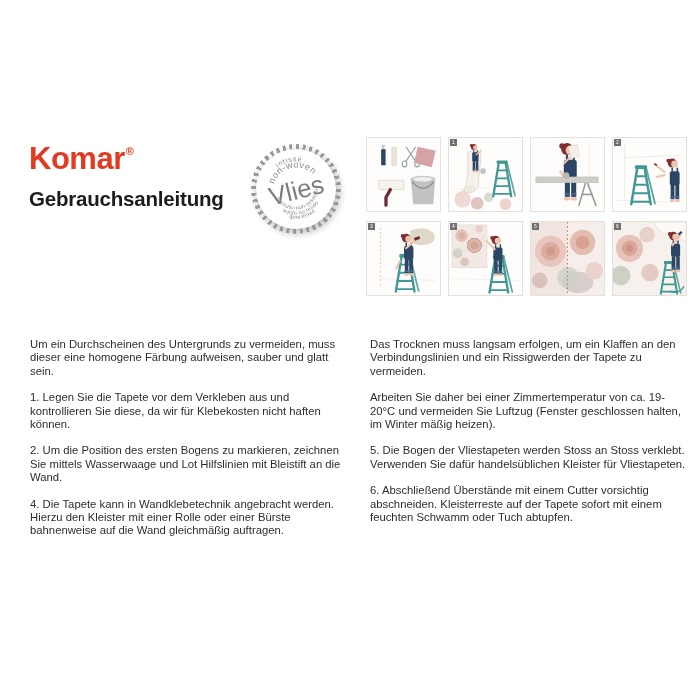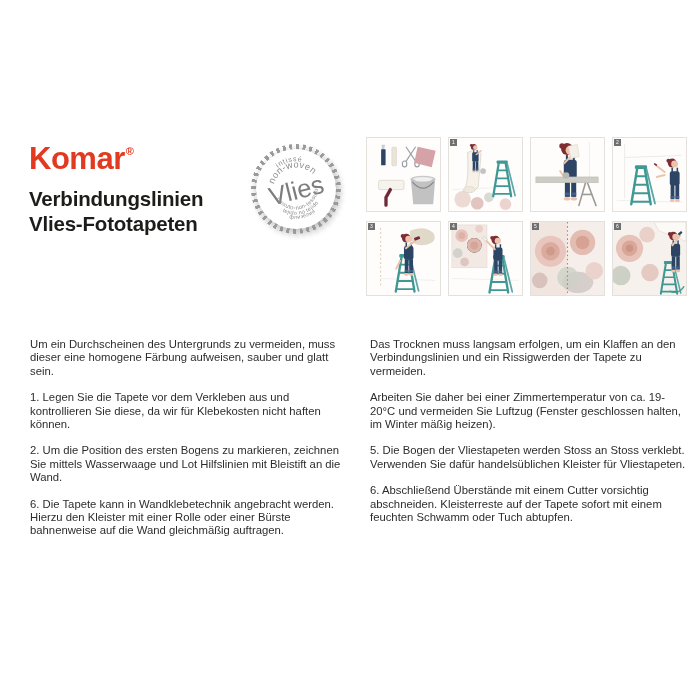--- a/index.html
+++ b/index.html
@@ -62,22 +62,21 @@
       <path d="M4.7 23 L17.3 23" stroke-width="1.6"></path>
       <path d="M3.6 30 L18.4 30" stroke-width="1.6"></path>
       <path d="M15.5 3 L22.5 31.5" stroke-width="1.5" opacity="0.85"></path>
     </g>
   </defs>
 </svg>
 
 <div class="logo"><span>Komar</span><sup>®</sup></div>
 
 <div class="doc-title">
-  <div>Verbindungslinien</div>
-  <div>Vlies-Fototapeten</div>
+  <div>Gebrauchsanleitung</div>
 </div>
 
 <div class="stamp">
   <div class="stamp-inner">
     <svg viewBox="0 0 78 78">
       <defs>
         <path id="arc-top1" d="M 10 41 A 29 29 0 0 1 68 41"></path>
         <path id="arc-top2" d="M 16 41 A 23 23 0 0 1 62 41"></path>
         <path id="arc-bot1" d="M 17 37 A 22 22 0 0 0 61 37"></path>
         <path id="arc-bot2" d="M 12 37 A 27 27 0 0 0 66 37"></path>
@@ -239,21 +238,21 @@
       <rect x="67" y="10.5" width="4.5" height="2.4" rx="0.5" fill="#2c4565" transform="rotate(-40 69 12)"></rect>
       <path d="M58 71 Q68 75 73 66" stroke="#3f9894" stroke-width="1.5" fill="none"></path>
     </svg>
   </div>
 </div>
 
 <div class="col col-left">
   <p>Um ein Durchscheinen des Untergrunds zu vermeiden, muss dieser eine homogene Färbung aufweisen, sauber und glatt sein.</p>
   <p>1. Legen Sie die Tapete vor dem Verkleben aus und kontrollieren Sie diese, da wir für Klebekosten nicht haften können.</p>
   <p>2. Um die Position des ersten Bogens zu markieren, zeichnen Sie mittels Wasserwaage und Lot Hilfslinien mit Bleistift an die Wand.</p>
-  <p>6. Die Tapete kann in Wandklebetechnik angebracht werden. Hierzu den Kleister mit einer Rolle oder einer Bürste bahnenweise auf die Wand  gleichmäßig auftragen.</p>
+  <p>4. Die Tapete kann in Wandklebetechnik angebracht werden. Hierzu den Kleister mit einer Rolle oder einer Bürste bahnenweise auf die Wand  gleichmäßig auftragen.</p>
 </div>
 
 <div class="col col-right">
   <p>Das Trocknen muss langsam erfolgen, um ein Klaffen an den Verbindungslinien und ein Rissigwerden der Tapete zu vermeiden.</p>
   <p>Arbeiten Sie daher bei einer Zimmertemperatur von ca. 19-20°C und vermeiden Sie Luftzug (Fenster geschlossen halten, im Winter mäßig heizen).</p>
   <p>5. Die Bogen der Vliestapeten werden Stoss an Stoss verklebt. Verwenden Sie dafür handelsüblichen Kleister für Vliestapeten.</p>
   <p>6. Abschließend Überstände mit einem Cutter vorsichtig abschneiden. Kleisterreste auf der Tapete sofort mit einem feuchten Schwamm oder Tuch abtupfen.</p>
 </div>
 
 </body></html>

